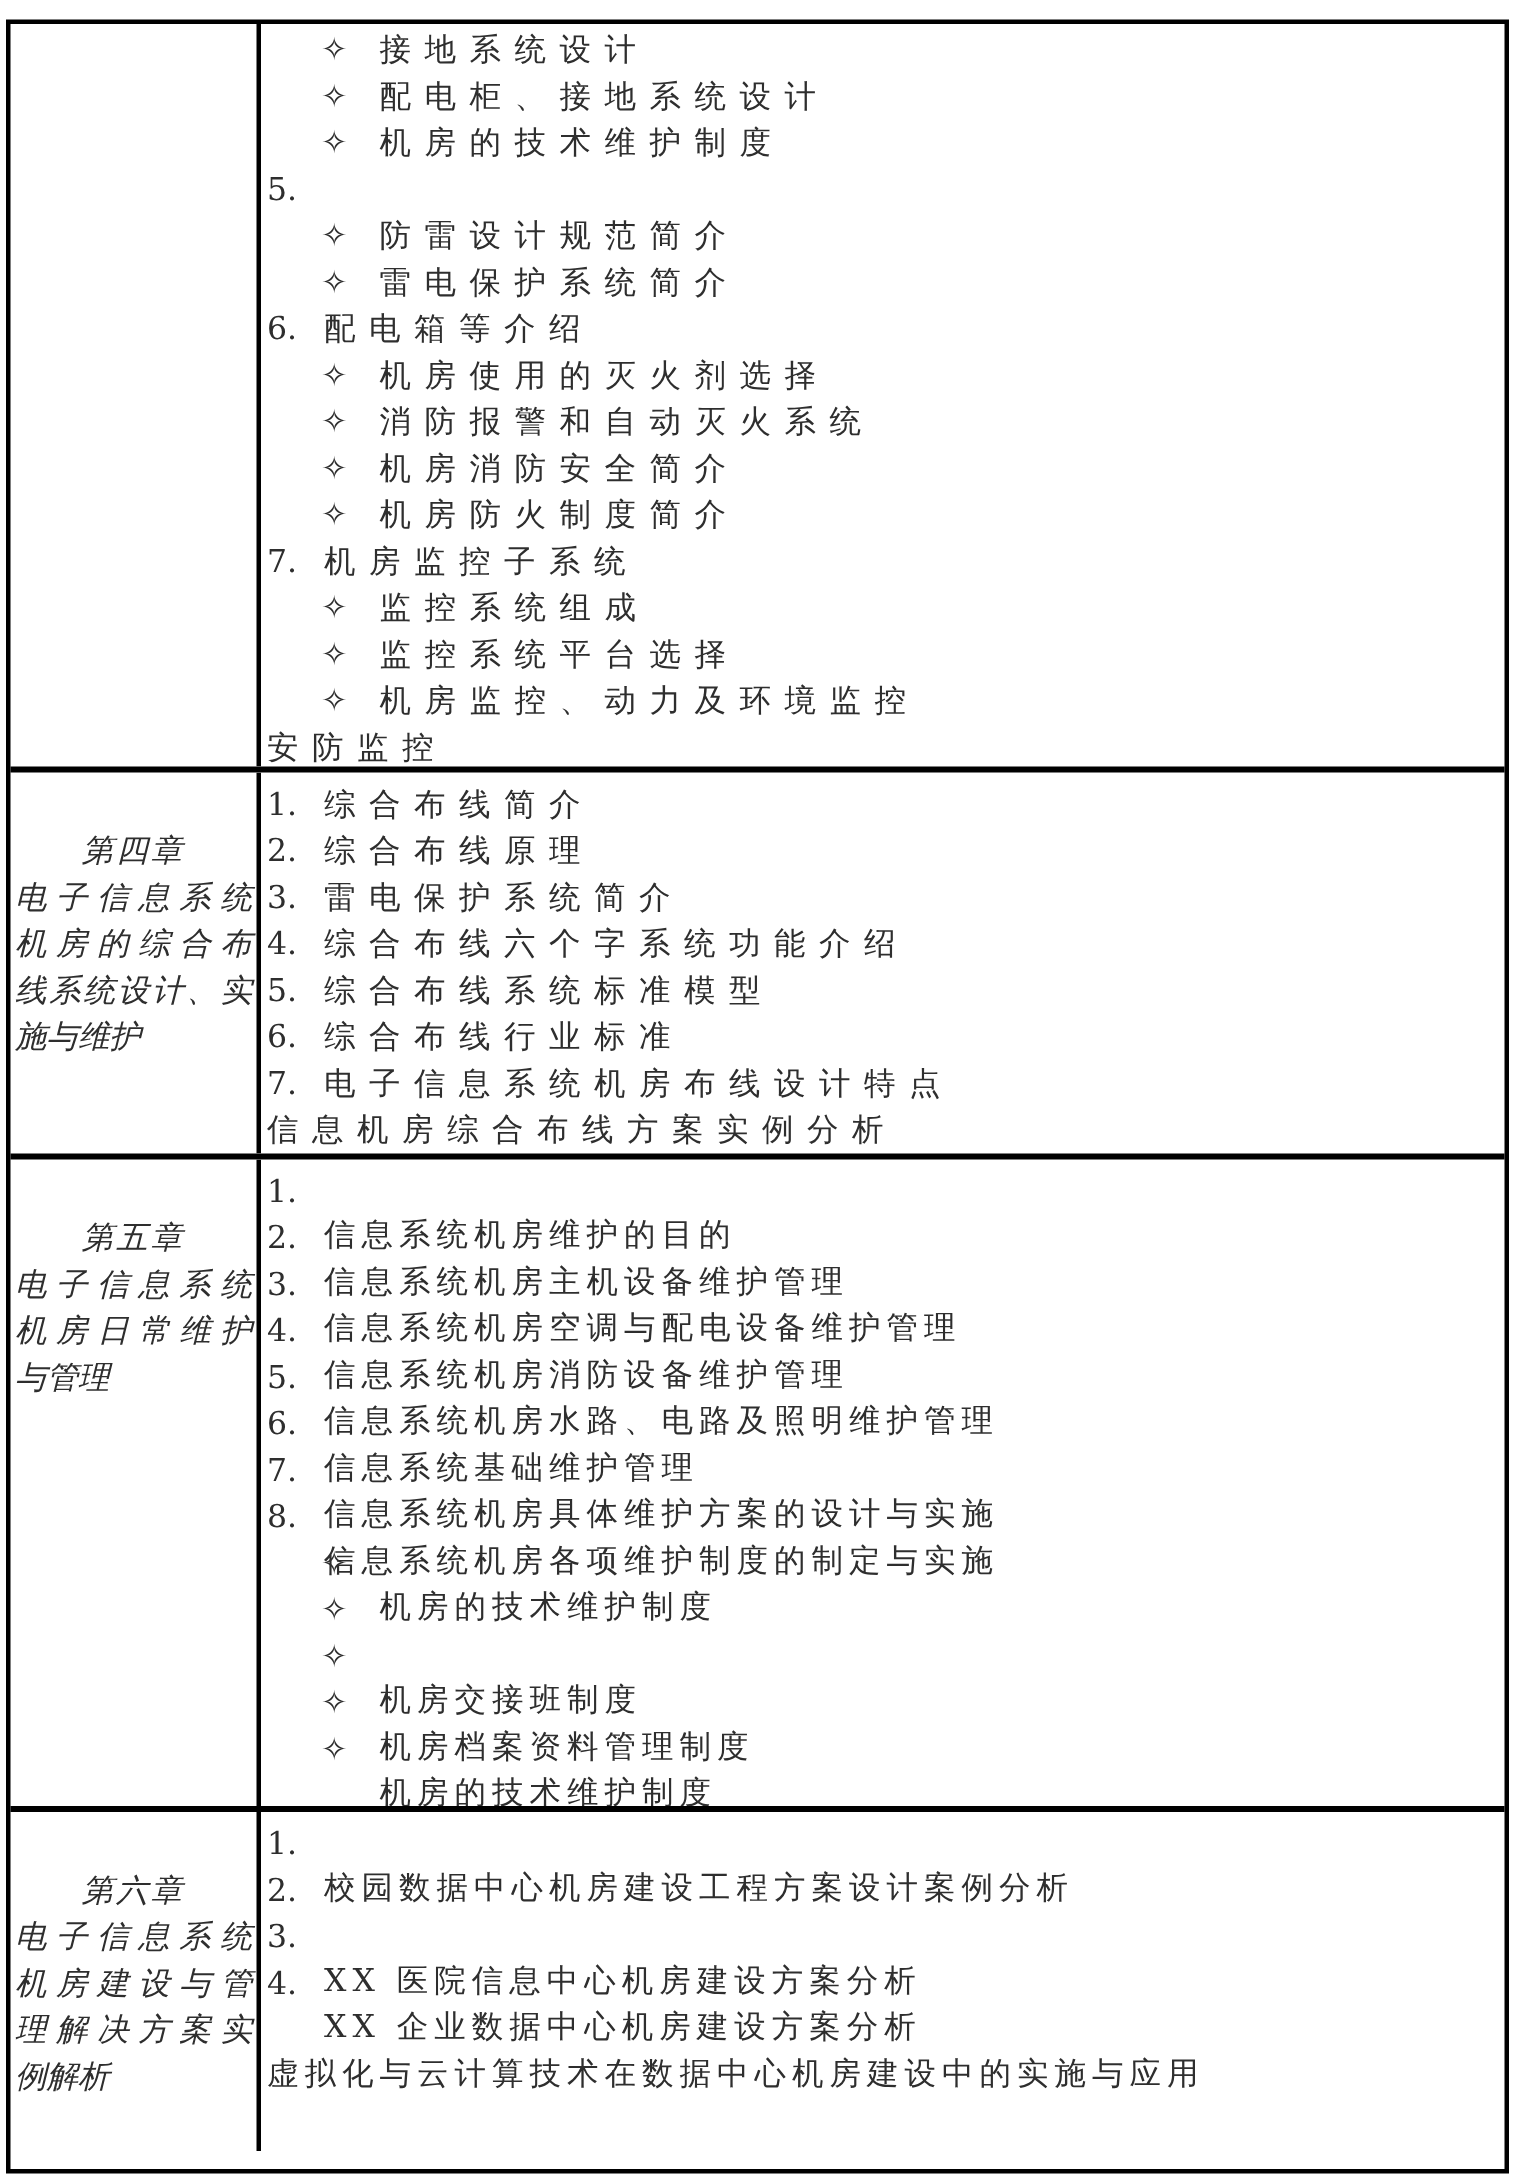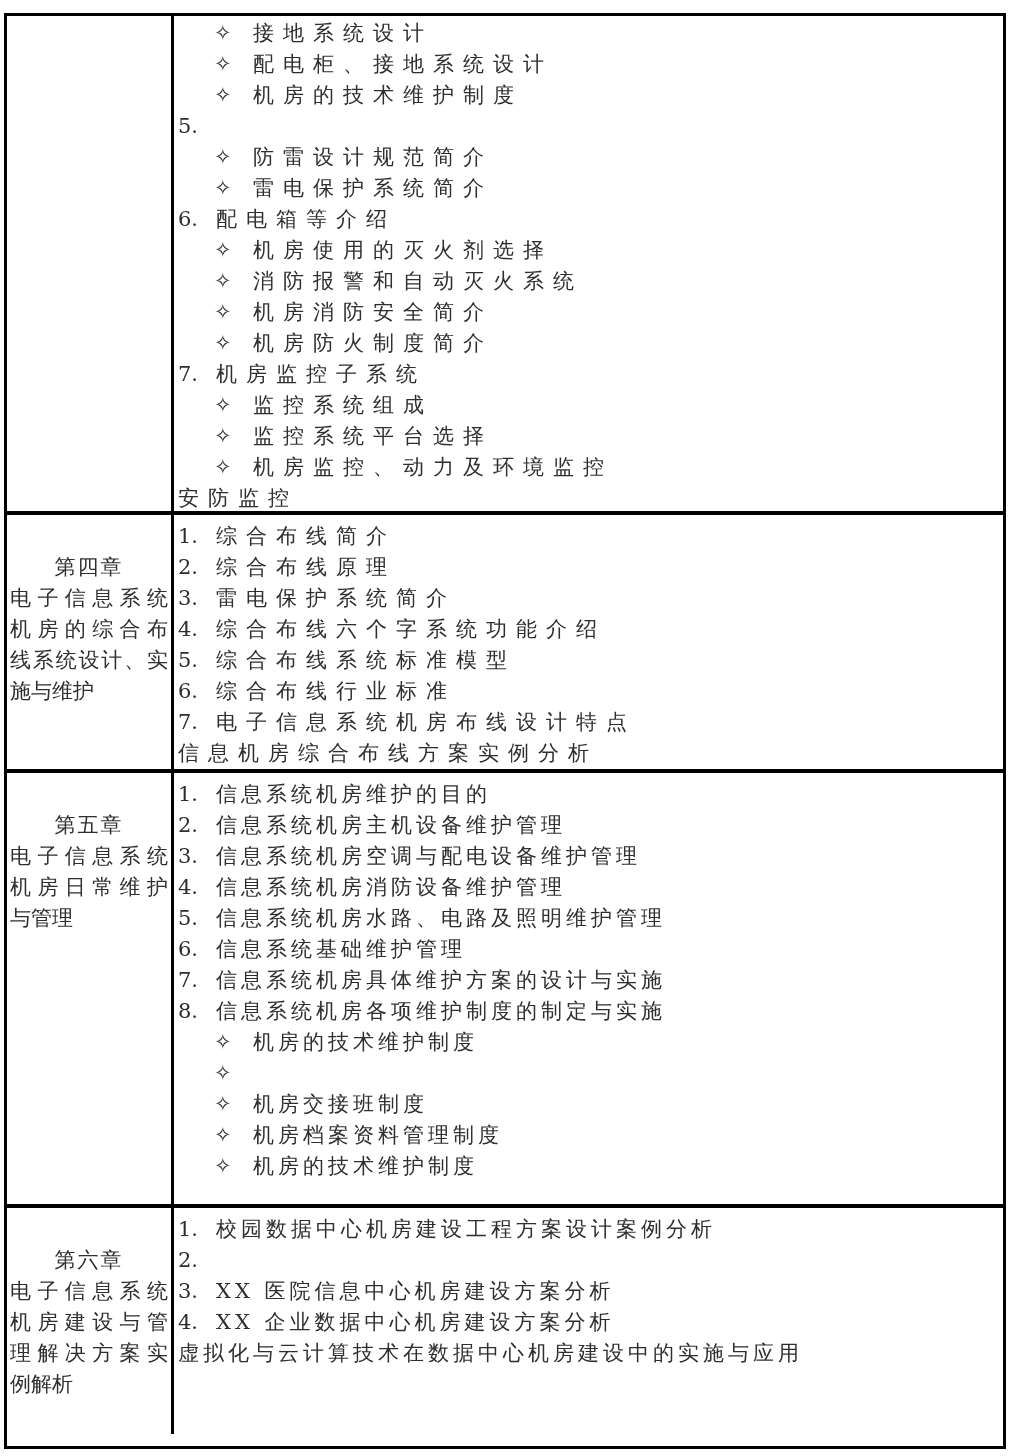--- a/index.html
+++ b/index.html
@@ -38,20 +38,21 @@
   .cell {
     box-sizing: border-box;
     overflow: hidden;
     color: #2e2e2e;
     font-size: 21px;
     line-height: 31px;
   }
   .left {
     border-right: 3px solid #000;
     padding: 37px 3px 0 3px;
+    font-style: italic;
   }
   .right { padding: 2px 6px 0 4px; }
   .row:nth-child(n+2) .right { padding-top: 6px; }
 
   .chapter-title {
     text-align: center;
     letter-spacing: 2px;
     height: 31px;
     white-space: nowrap;
   }
@@ -72,21 +73,21 @@
     letter-spacing: 0;
   }
   .line.diamond { padding-left: 36px; }
   .line .d {
     flex: 0 0 39px;
     width: 39px;
     letter-spacing: 0;
   }
   
   .row:nth-child(-n+2) .t { letter-spacing: 9px; }
-  .row:nth-child(n+3) .t { letter-spacing: 4px; }
+  .row:nth-child(n+3) .t { letter-spacing: 4px; margin-top: 29px; }
 </style>
 </head>
 <body>
 
 <div class="table" id="tableRoot">
   <div class="row">
     <div class="cell left"></div>
     <div class="cell right">
         <div class="line diamond">
           <span class="d">✧</span>

